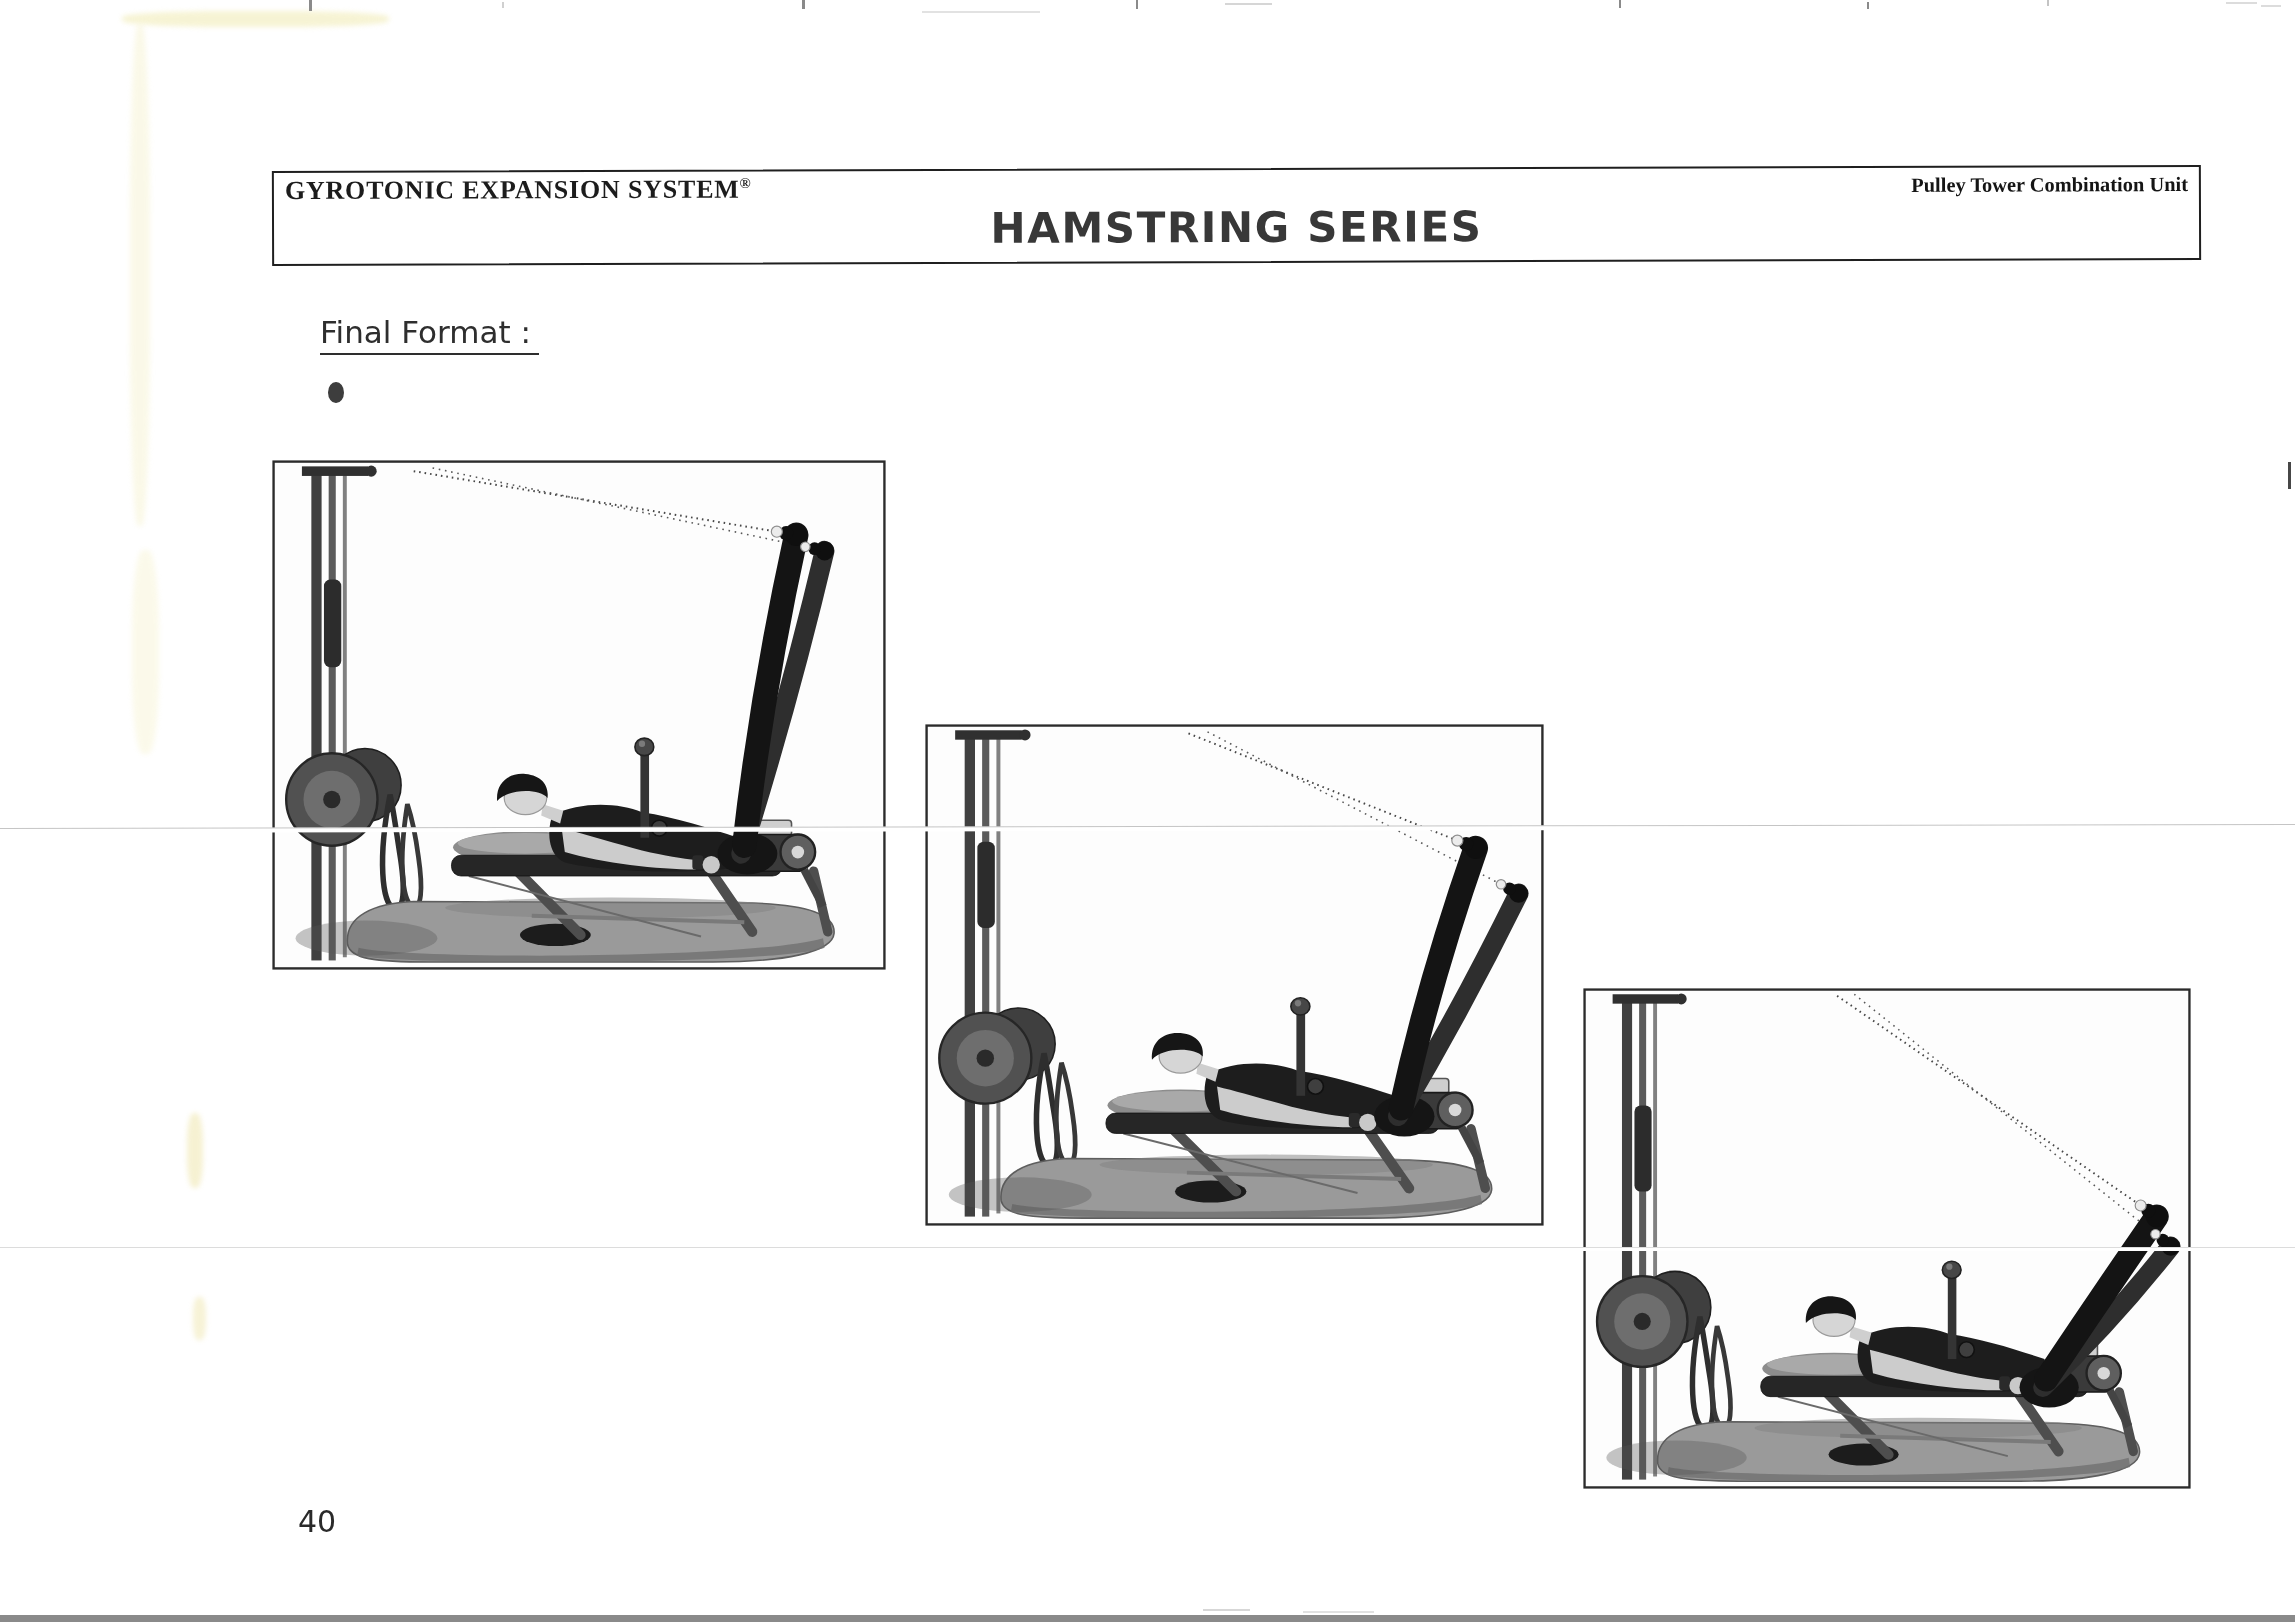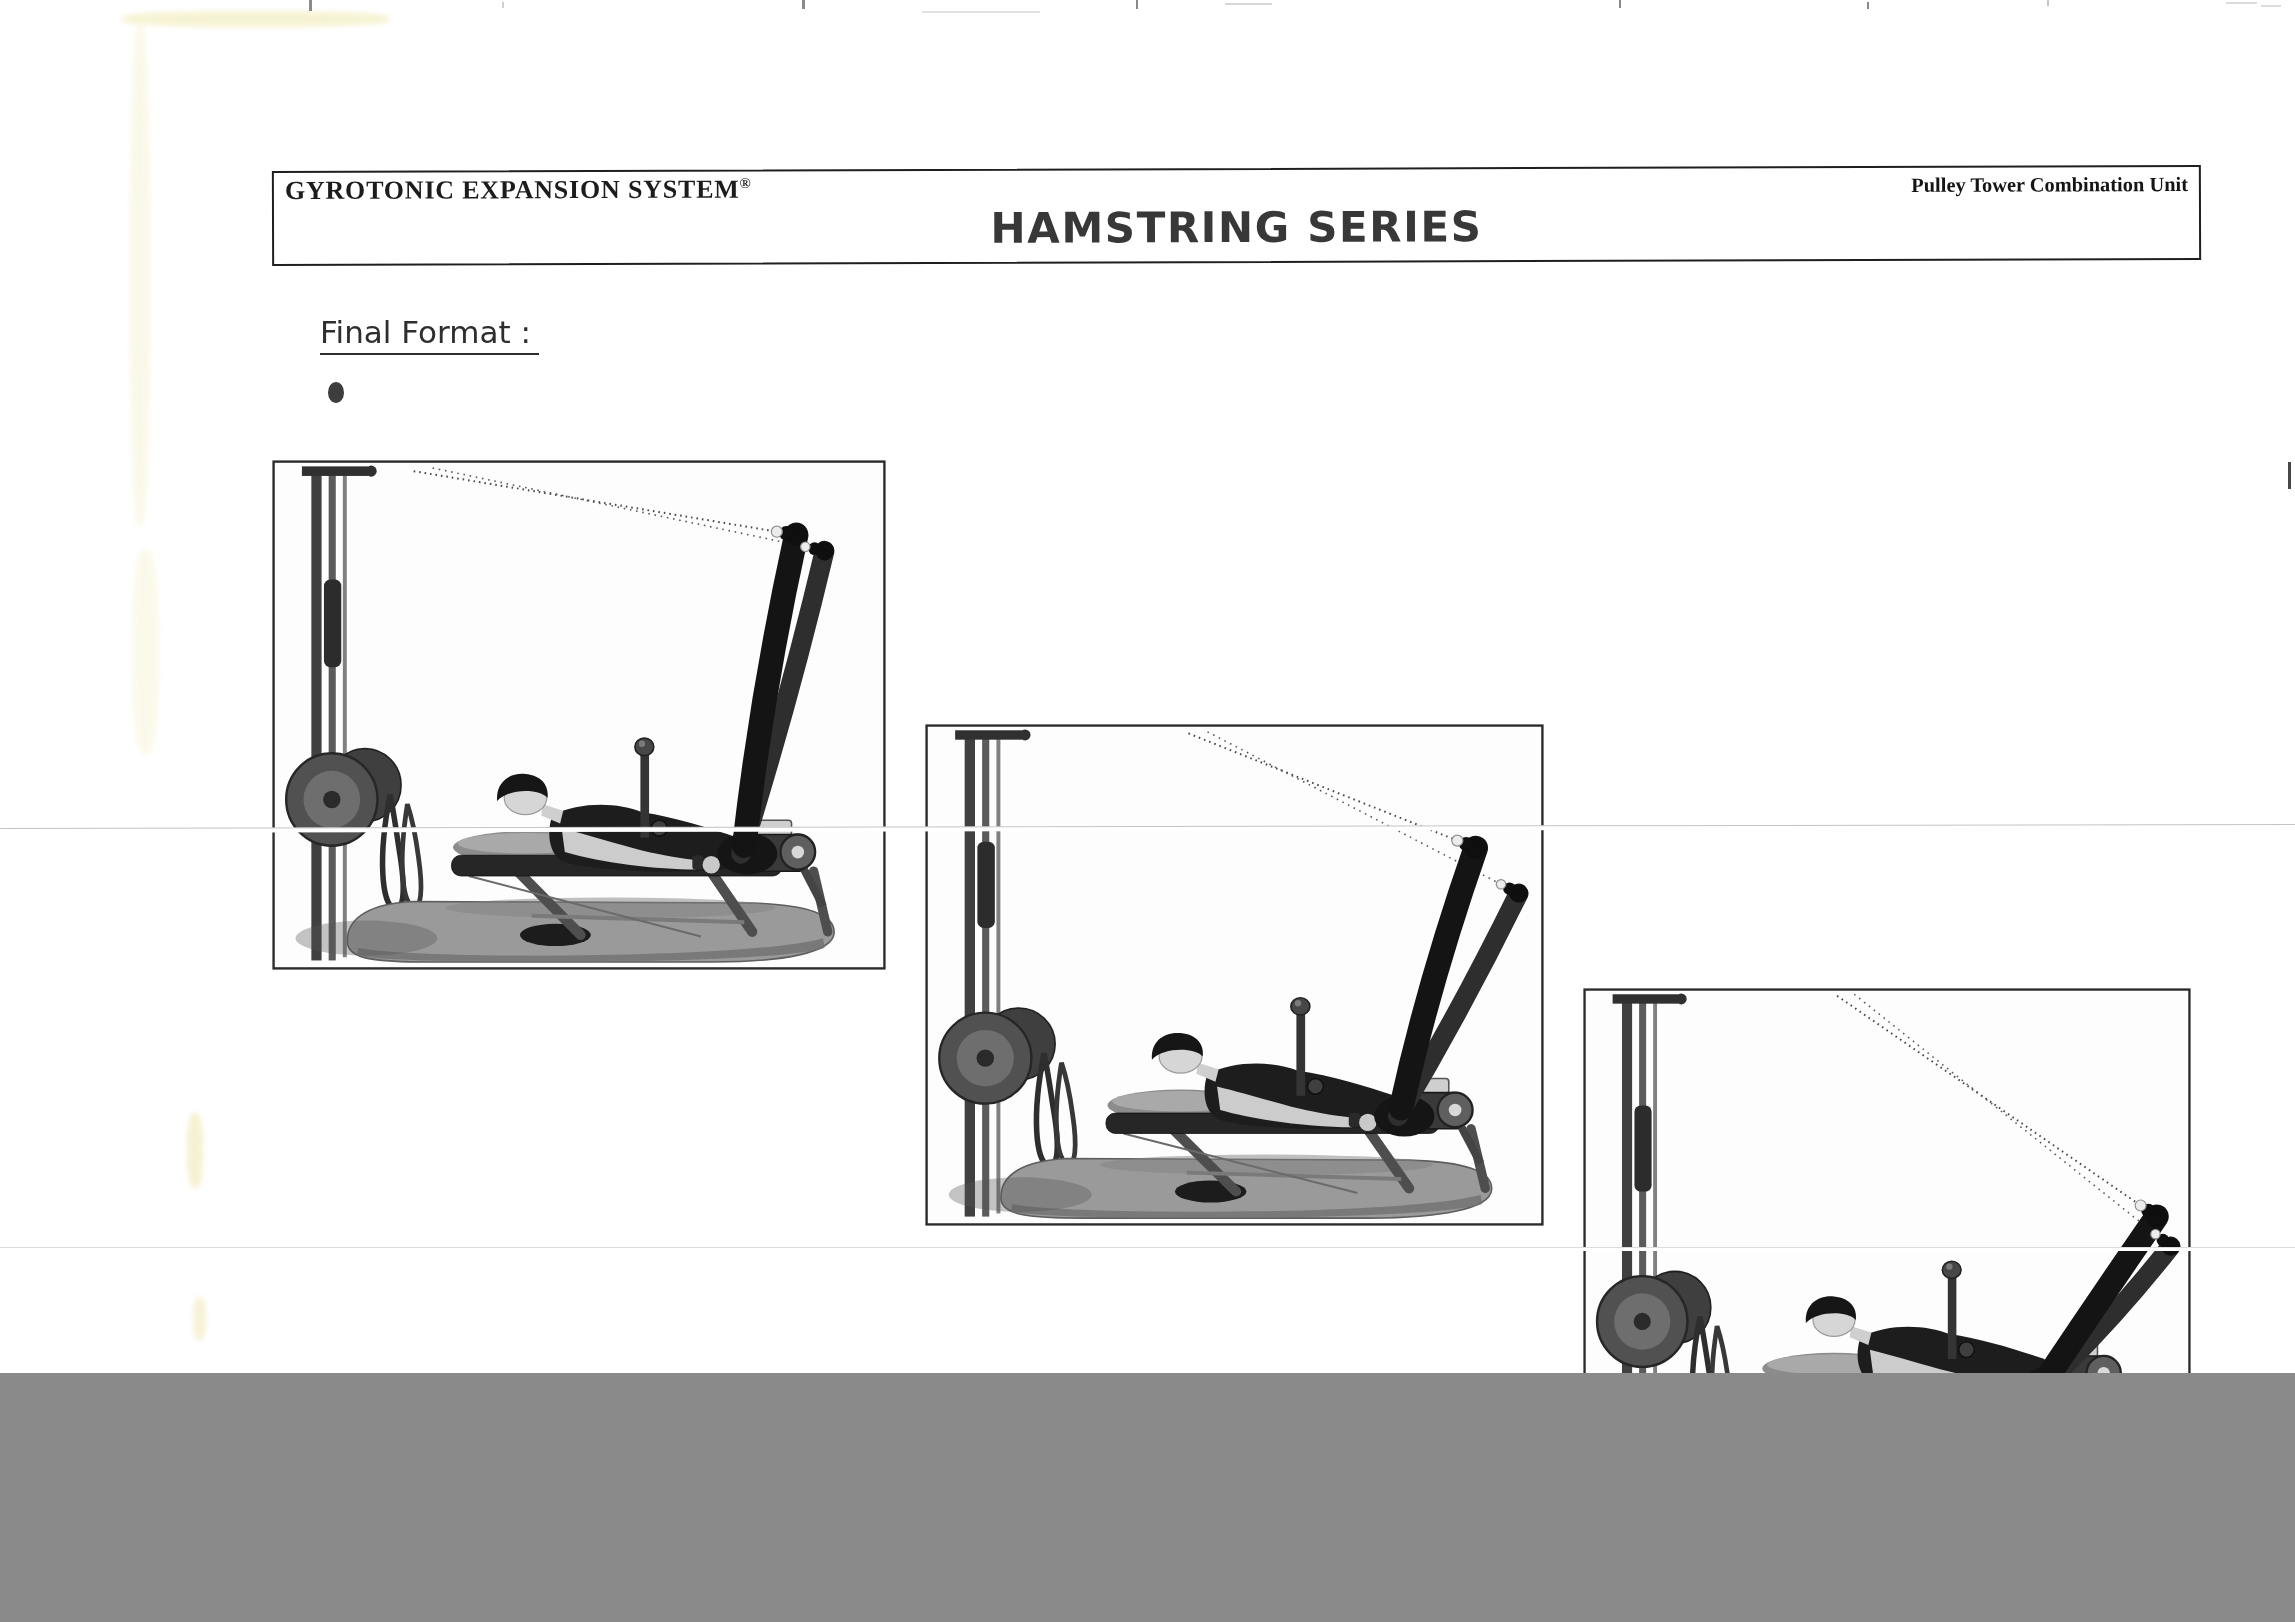--- a/index.html
+++ b/index.html
@@ -1,16 +1,16 @@
 <!DOCTYPE html>
 <html style="font-size:12.6px"><head>
 <meta charset="utf-8">
 <style>
   html,body{margin:0;padding:0;background:#8a8a8a;}
-  .sheet{position:relative;width:2295px;height:1373px;background:#ffffff;
+  .sheet{position:relative;width:2295px;height:1615px;background:#ffffff;
          font-family:"DejaVu Sans",sans-serif;overflow:hidden;}
 
   
   .header-box{position:absolute;left:272px;top:168px;width:1925px;height:91px;
               border:2.4px solid #1f1f1f;background:#fff;transform:rotate(-0.18deg);}
   .brand{position:absolute;left:11px;top:3.1px;font-family:"Liberation Serif",serif;
          font-weight:bold;font-size:26px;letter-spacing:0.8px;color:#1c1c1c;white-space:nowrap;}
   .brand sup{font-size:15px;}
   .unit{position:absolute;right:11px;top:6.3px;font-family:"Liberation Serif",serif;
         font-weight:bold;font-size:20.4px;color:#151515;white-space:nowrap;text-align:right;}

